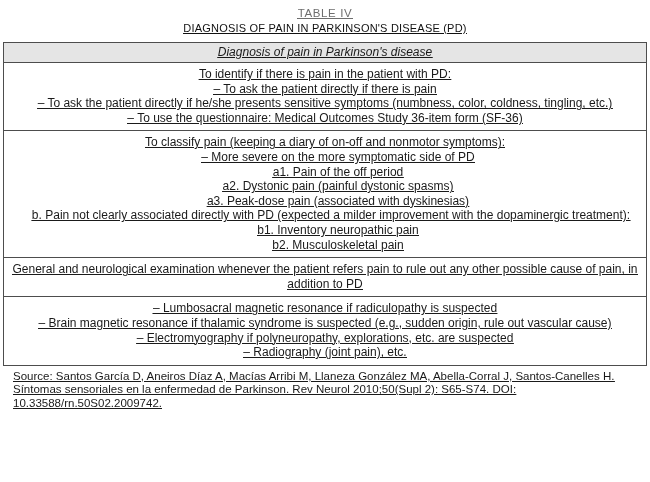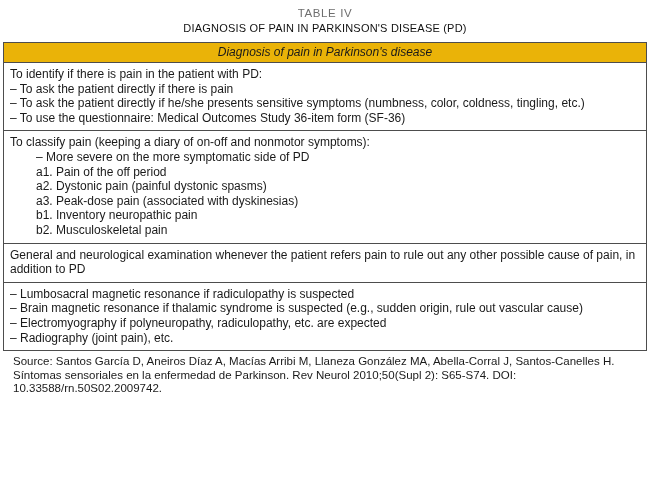--- a/index.html
+++ b/index.html
@@ -1,15 +1,15 @@
 <!DOCTYPE html>
 <html><head>
 <meta charset="utf-8">
 <style>
-  * { box-sizing: border-box; }
+  * { box-sizing: border-box; text-decoration: underline; }
   html, body {
     margin: 0;
     padding: 0;
     background: #ffffff;
   }
   body {
     width: 650px;
     height: 482px;
     overflow: hidden;
     font-family: "Liberation Sans", "DejaVu Sans", sans-serif;
@@ -34,33 +34,33 @@
     letter-spacing: 0.2px;
     line-height: 14px;
     margin-top: 1px;
   }
 
   .dx-table {
     border: 1px solid #4d4d4d;
     background: #ffffff;
   }
   .header-row {
-    background: #eab308;
+    background: #e5e5e5;
     border-bottom: 1px solid #4d4d4d;
     text-align: center;
     font-style: italic;
     padding: 2px 4px 3px 4px;
     line-height: 14px;
   }
   .section {
     padding: 4px 6px 5px 6px;
     border-bottom: 1px solid #4d4d4d;
   }
   .section:last-child { border-bottom: 0; }
-  .line { line-height: 14.6px; }
+  .line { line-height: 14.6px; text-align: center; }
   .ind1 { padding-left: 12px; }
   .ind2 { padding-left: 26px; }
   .hang1 { padding-left: 26px; text-indent: -14px; }
 
   .source {
     margin-top: 4px;
     padding: 0 2px;
     font-size: 11.5px;
     line-height: 13.6px;
     color: #1a1a1a;
@@ -89,32 +89,33 @@
       <div class="line">– To ask the patient directly if he/she presents sensitive symptoms (numbness, color, coldness, tingling, etc.)</div>
       <div class="line">– To use the questionnaire: Medical Outcomes Study 36-item form (SF-36)</div>
     </div>
 
     <div class="section">
       <div class="line">To classify pain (keeping a diary of on-off and nonmotor symptoms):</div>
       <div class="line ind2">– More severe on the more symptomatic side of PD</div>
       <div class="line ind2">a1. Pain of the off period</div>
       <div class="line ind2">a2. Dystonic pain (painful dystonic spasms)</div>
       <div class="line ind2">a3. Peak-dose pain (associated with dyskinesias)</div>
+      <div class="line hang1">b. Pain not clearly associated directly with PD (expected a milder improvement with the dopaminergic treatment):</div>
       <div class="line ind2">b1. Inventory neuropathic pain</div>
       <div class="line ind2">b2. Musculoskeletal pain</div>
     </div>
 
     <div class="section">
       <div class="line">General and neurological examination whenever the patient refers pain to rule out any other possible cause of pain, in addition to PD</div>
     </div>
 
     <div class="section">
       <div class="line">– Lumbosacral magnetic resonance if radiculopathy is suspected</div>
       <div class="line">– Brain magnetic resonance if thalamic syndrome is suspected (e.g., sudden origin, rule out vascular cause)</div>
-      <div class="line">– Electromyography if polyneuropathy, radiculopathy, etc. are expected</div>
+      <div class="line">– Electromyography if polyneuropathy, explorations, etc. are suspected</div>
       <div class="line">– Radiography (joint pain), etc.</div>
     </div>
 
   </div>
 
   <div class="source">Source: Santos García D, Aneiros Díaz A, Macías Arribi M, Llaneza González MA, Abella-Corral J, Santos-Canelles H. Síntomas sensoriales en la enfermedad de Parkinson. Rev Neurol 2010;50(Supl 2): S65-S74. DOI: 10.33588/rn.50S02.2009742.</div>
 
 </div>
 
 </body></html>

